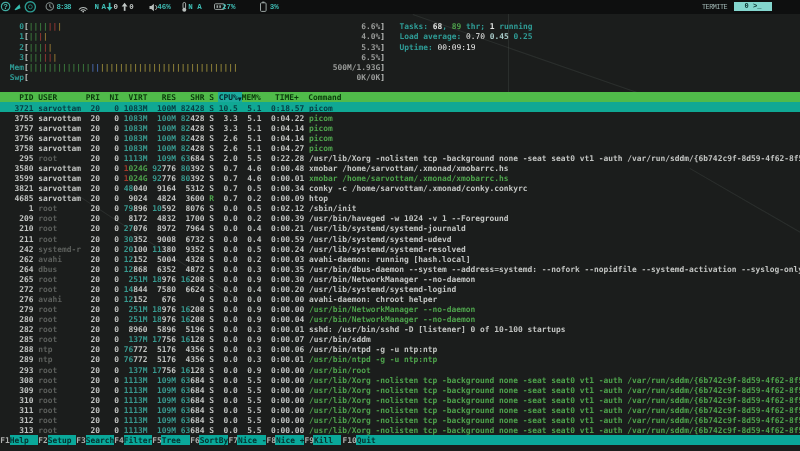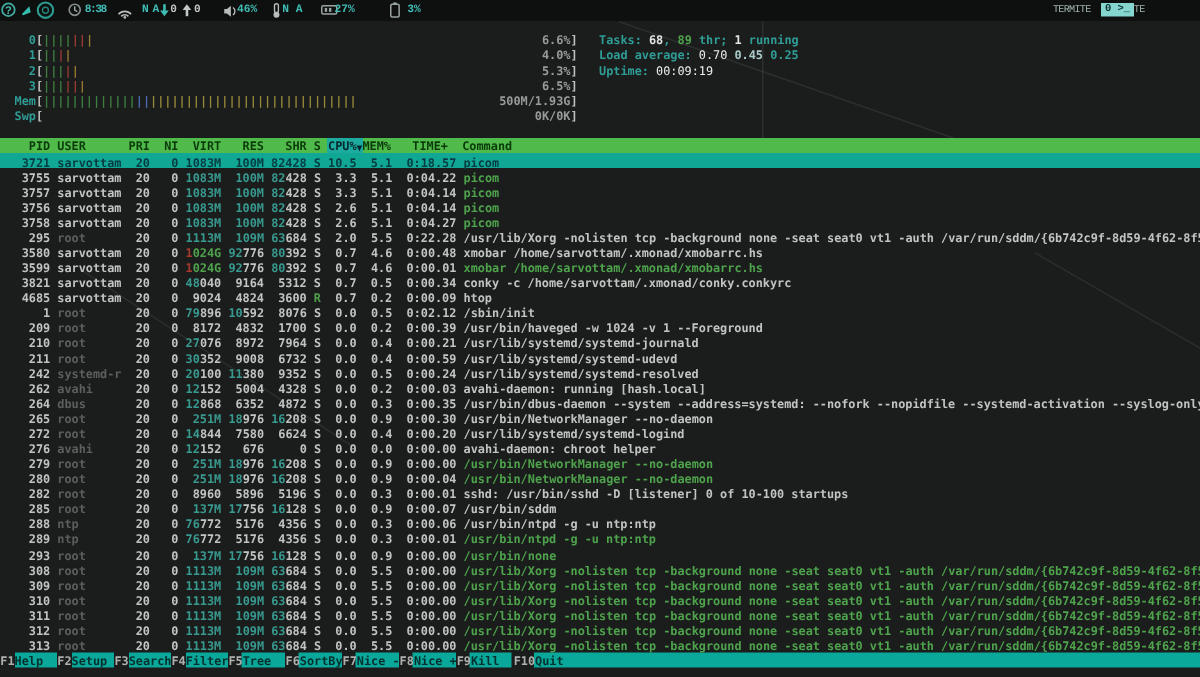--- a/index.html
+++ b/index.html
@@ -1,18 +1,18 @@
 <!DOCTYPE html>
 <html><head><meta charset="utf-8"><style>
  html,body{margin:0;padding:0}
  body{width:800px;height:451px;background:#1b1d1c;overflow:hidden;position:relative;
    font-family:"Liberation Mono",monospace}
  #xbar{position:absolute;left:0;top:0;width:800px;height:14px;background:#0e0f0f}
  .xt{position:absolute;top:2.6px;height:9px;color:#3fbdb5;font-size:7.5px;font-weight:bold;
-     display:inline-block;text-align:center;transform-origin:0 0;white-space:nowrap}
+     display:inline-block;text-align:left;transform-origin:0 0;white-space:nowrap}
  .lcd{letter-spacing:-1px}
  .xg{position:absolute;top:2.8px;color:#c2c8c6;font-size:7.4px;font-weight:bold}
  .xw{position:absolute;top:3px;color:#9fb5b2;font-size:6.8px;font-weight:normal;letter-spacing:-0.5px;white-space:nowrap}
  .xbox{position:absolute;top:1.5px;height:9.7px;background:#84d6ce;color:#07302e;font-size:7px;
      font-weight:bold;text-align:center;line-height:9.7px}
  .wl{position:absolute;height:1px;background:rgba(150,160,158,0.13);transform-origin:0 0}
  .bar{position:absolute;left:0;width:800px;height:10.08px}
  #term{position:absolute;left:0.2px;top:22.4px;margin:0;font-size:7.9px;
    line-height:10.08px;color:#c2c4c2;white-space:pre;font-weight:bold;filter:blur(0.3px)}
  i{font-style:normal}
@@ -62,21 +62,21 @@
  <b class="xt lcd" style="left:56.5px;width:12.5px">8:38</b>
  <b class="xt lcd" style="left:94.5px;width:11px">N A</b>
  <b class="xg" style="left:113.5px">0</b>
  <b class="xg" style="left:129.3px">0</b>
  <b class="xt" style="left:157.2px;width:15px">46%</b>
  <b class="xt" style="left:188.2px;width:13.6px">N A</b>
  <b class="xt" style="left:222px;width:15.4px">27%</b>
  <b class="xt" style="left:269.8px;width:12.6px">3%</b>
  <b class="xw" style="left:702px;width:26px">TERMITE</b>
  <b class="xw" style="left:738px;width:24px">TERMITE</b>
- <b class="xbox" style="left:734px;width:22px">0 &gt;_</b>
+ <b class="xbox" style="left:734px;width:38px">0 &gt;_</b>
 </div>
 
 <div class="bar" style="top:91.9px;background:#50bb4a"></div>
 <div class="bar" style="top:91.9px;left:218.3px;width:23.8px;background:#1cab9e"></div>
 <div class="bar" style="top:102.0px;background:#10a894"></div>
 <div class="bar" style="top:434.6px;background:#1b1d1c"></div>
 <div class="fbox" style="left:9.7px;width:28.4px"></div>
 <div class="fbox" style="left:47.6px;width:28.4px"></div>
 <div class="fbox" style="left:85.5px;width:28.4px"></div>
 <div class="fbox" style="left:123.5px;width:28.4px"></div>
@@ -113,19 +113,19 @@
     264 <i class="sh">dbus     </i>  20   0 <i class="cy">12</i>868  6352  4872 S  0.0  0.3  0:00.35 /usr/bin/dbus-daemon --system --address=systemd: --nofork --nopidfile --systemd-activation --syslog-only
     265 <i class="sh">root     </i>  20   0  <i class="cy">251M</i> <i class="cy">18</i>976 <i class="cy">16</i>208 S  0.0  0.9  0:00.30 /usr/bin/NetworkManager --no-daemon
     272 <i class="sh">root     </i>  20   0 <i class="cy">14</i>844  7580  6624 S  0.0  0.4  0:00.20 /usr/lib/systemd/systemd-logind
     276 <i class="sh">avahi    </i>  20   0 <i class="cy">12</i>152   676     0 S  0.0  0.0  0:00.00 avahi-daemon: chroot helper
     279 <i class="sh">root     </i>  20   0  <i class="cy">251M</i> <i class="cy">18</i>976 <i class="cy">16</i>208 S  0.0  0.9  0:00.00 <i class="gr">/usr/bin/NetworkManager --no-daemon</i>
     280 <i class="sh">root     </i>  20   0  <i class="cy">251M</i> <i class="cy">18</i>976 <i class="cy">16</i>208 S  0.0  0.9  0:00.04 <i class="gr">/usr/bin/NetworkManager --no-daemon</i>
     282 <i class="sh">root     </i>  20   0  8960  5896  5196 S  0.0  0.3  0:00.01 sshd: /usr/bin/sshd -D [listener] 0 of 10-100 startups
     285 <i class="sh">root     </i>  20   0  <i class="cy">137M</i> <i class="cy">17</i>756 <i class="cy">16</i>128 S  0.0  0.9  0:00.07 /usr/bin/sddm
     288 <i class="sh">ntp      </i>  20   0 <i class="cy">76</i>772  5176  4356 S  0.0  0.3  0:00.06 /usr/bin/ntpd -g -u ntp:ntp
     289 <i class="sh">ntp      </i>  20   0 <i class="cy">76</i>772  5176  4356 S  0.0  0.3  0:00.01 <i class="gr">/usr/bin/ntpd -g -u ntp:ntp</i>
-    293 <i class="sh">root     </i>  20   0  <i class="cy">137M</i> <i class="cy">17</i>756 <i class="cy">16</i>128 S  0.0  0.9  0:00.00 <i class="gr">/usr/bin/none</i>
+    293 <i class="sh">root     </i>  20   0  <i class="cy">137M</i> <i class="cy">17</i>756 <i class="cy">16</i>128 S  0.0  0.9  0:00.00 <i class="gr">/usr/bin/root</i>
     308 <i class="sh">root     </i>  20   0 <i class="cy">1113M</i>  <i class="cy">109M</i> <i class="cy">63</i>684 S  0.0  5.5  0:00.00 <i class="gr">/usr/lib/Xorg -nolisten tcp -background none -seat seat0 vt1 -auth /var/run/sddm/{6b742c9f-8d59-4f62-8f5</i>
     309 <i class="sh">root     </i>  20   0 <i class="cy">1113M</i>  <i class="cy">109M</i> <i class="cy">63</i>684 S  0.0  5.5  0:00.00 <i class="gr">/usr/lib/Xorg -nolisten tcp -background none -seat seat0 vt1 -auth /var/run/sddm/{6b742c9f-8d59-4f62-8f5</i>
     310 <i class="sh">root     </i>  20   0 <i class="cy">1113M</i>  <i class="cy">109M</i> <i class="cy">63</i>684 S  0.0  5.5  0:00.00 <i class="gr">/usr/lib/Xorg -nolisten tcp -background none -seat seat0 vt1 -auth /var/run/sddm/{6b742c9f-8d59-4f62-8f5</i>
     311 <i class="sh">root     </i>  20   0 <i class="cy">1113M</i>  <i class="cy">109M</i> <i class="cy">63</i>684 S  0.0  5.5  0:00.00 <i class="gr">/usr/lib/Xorg -nolisten tcp -background none -seat seat0 vt1 -auth /var/run/sddm/{6b742c9f-8d59-4f62-8f5</i>
     312 <i class="sh">root     </i>  20   0 <i class="cy">1113M</i>  <i class="cy">109M</i> <i class="cy">63</i>684 S  0.0  5.5  0:00.00 <i class="gr">/usr/lib/Xorg -nolisten tcp -background none -seat seat0 vt1 -auth /var/run/sddm/{6b742c9f-8d59-4f62-8f5</i>
     313 <i class="sh">root     </i>  20   0 <i class="cy">1113M</i>  <i class="cy">109M</i> <i class="cy">63</i>684 S  0.0  5.5  0:00.00 <i class="gr">/usr/lib/Xorg -nolisten tcp -background none -seat seat0 vt1 -auth /var/run/sddm/{6b742c9f-8d59-4f62-8f5</i>
 <i class="fk">F1</i><i class="fl">Help  </i><i class="fk">F2</i><i class="fl">Setup </i><i class="fk">F3</i><i class="fl">Search</i><i class="fk">F4</i><i class="fl">Filter</i><i class="fk">F5</i><i class="fl">Tree  </i><i class="fk">F6</i><i class="fl">SortBy</i><i class="fk">F7</i><i class="fl">Nice -</i><i class="fk">F8</i><i class="fl">Nice +</i><i class="fk">F9</i><i class="fl">Kill  </i><i class="fk">F10</i><i class="fl">Quit  </i></pre>
 </body></html>

